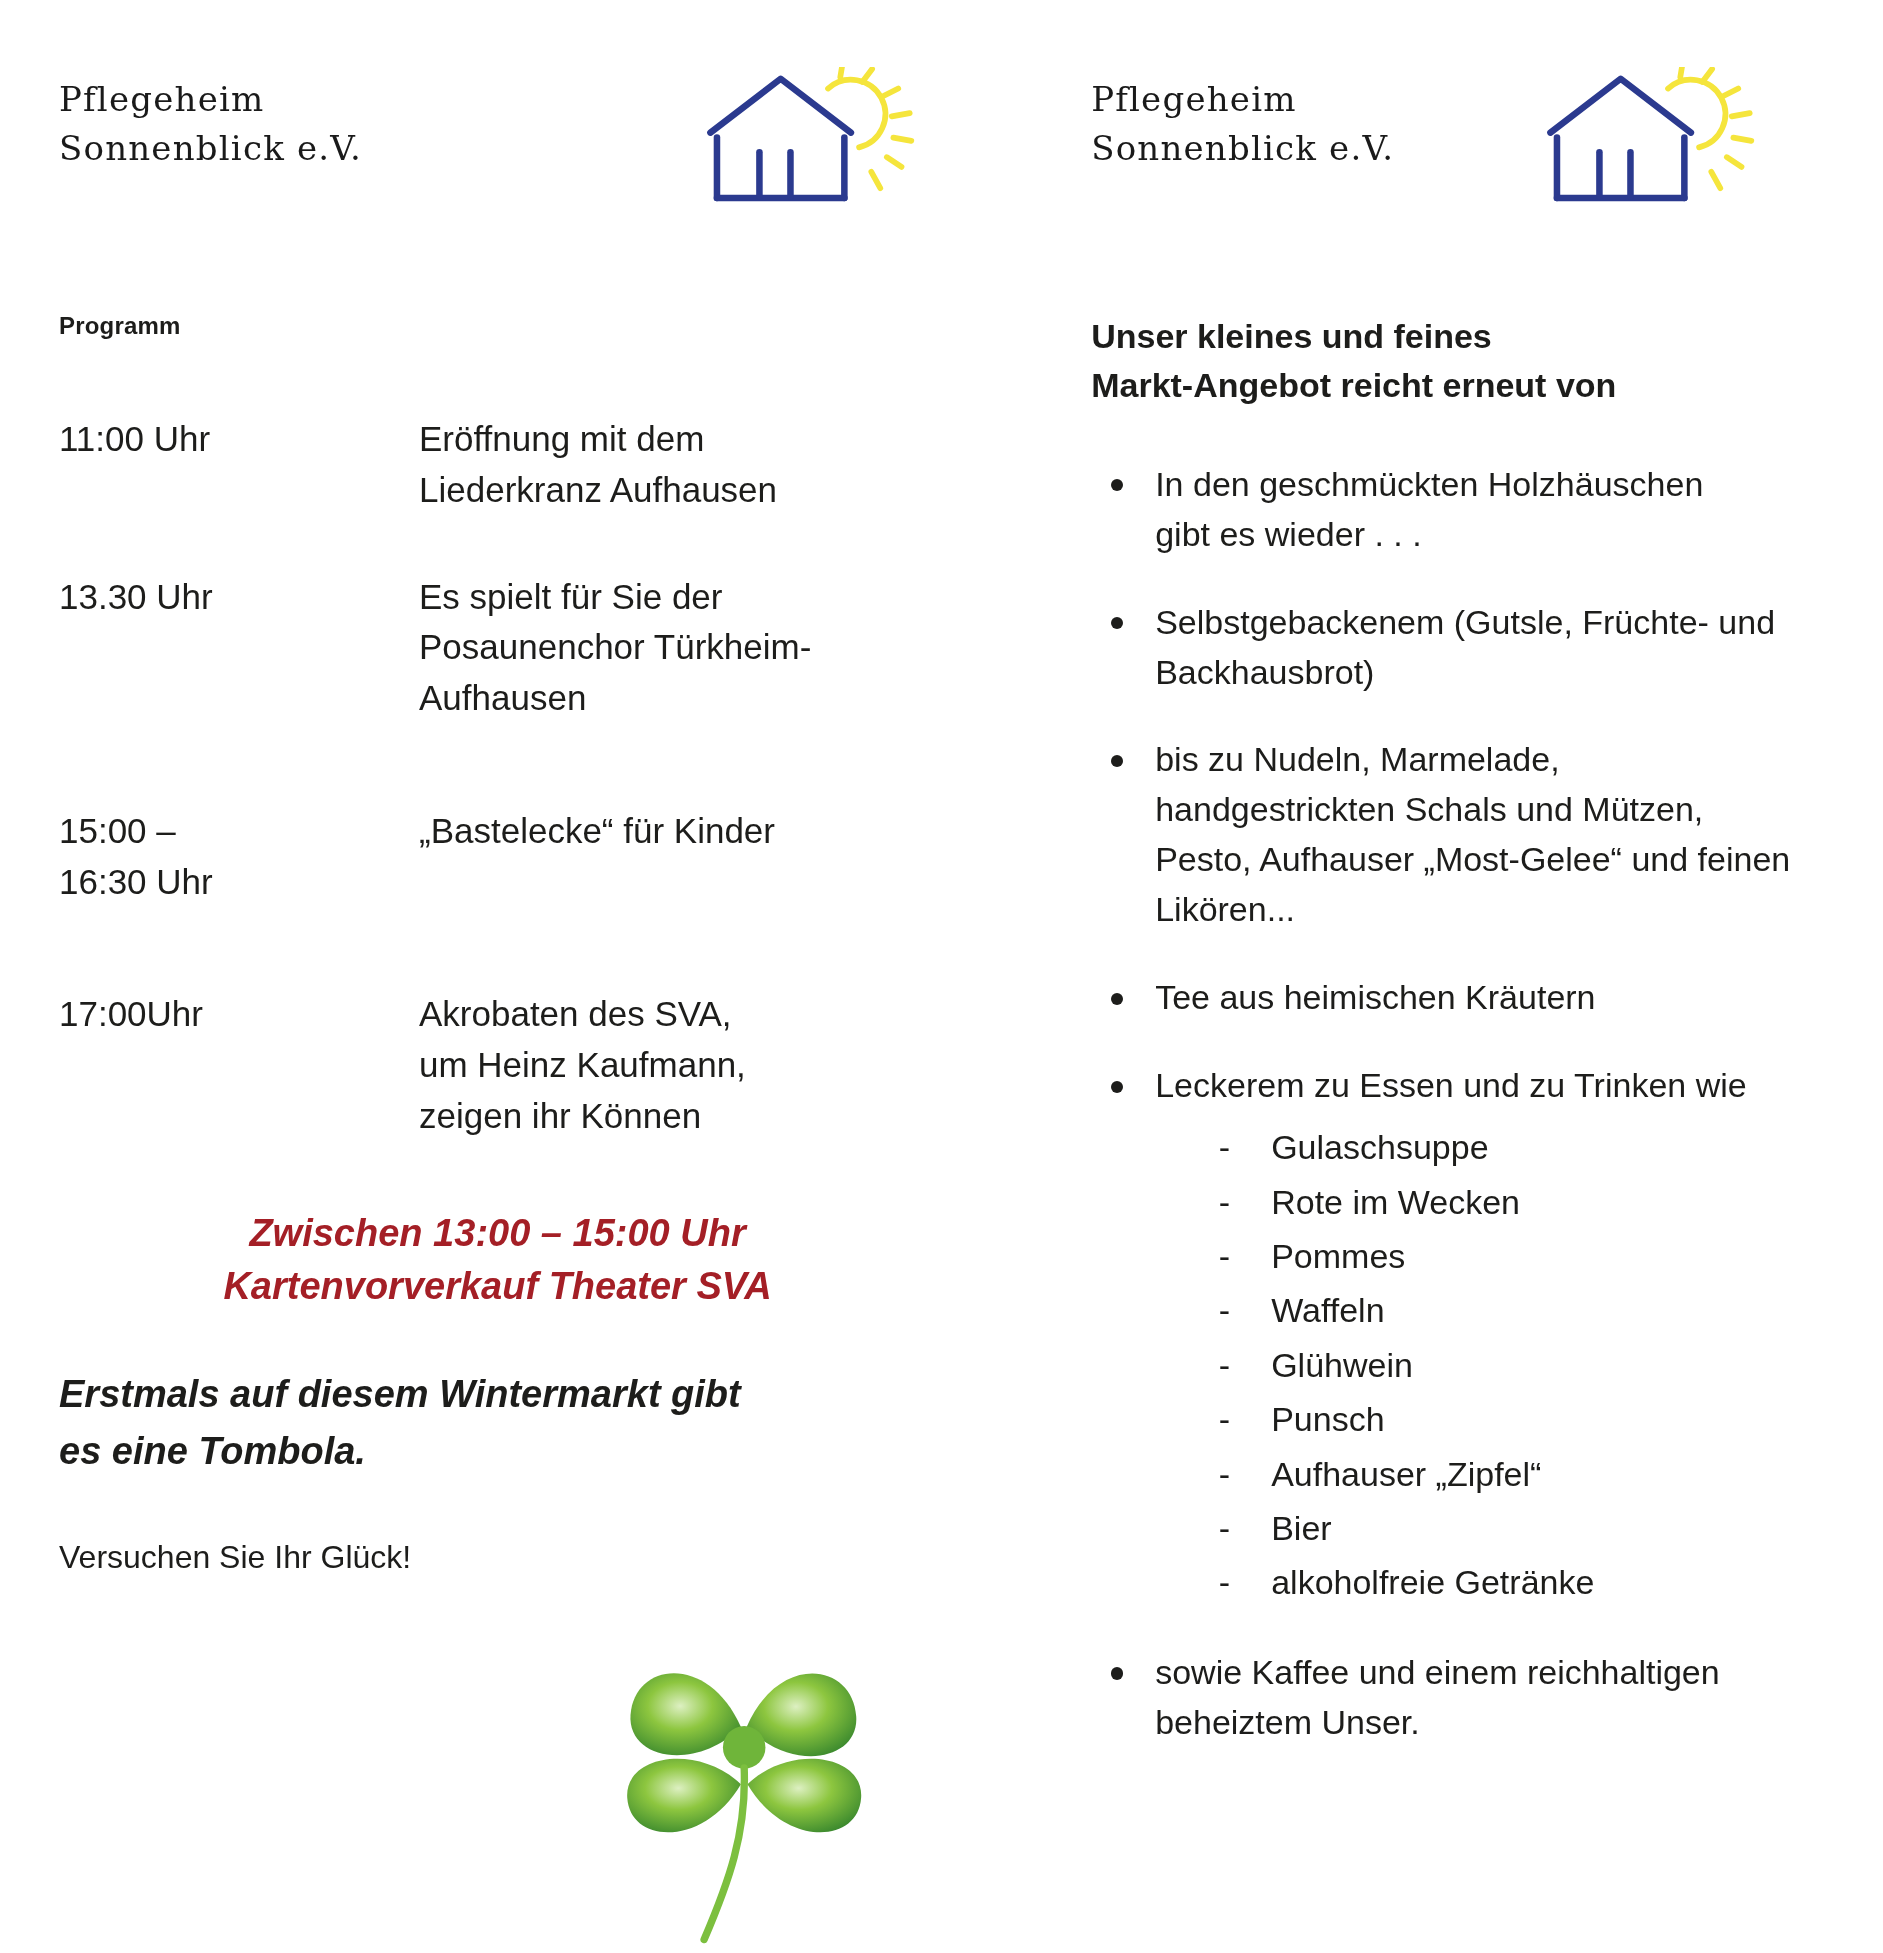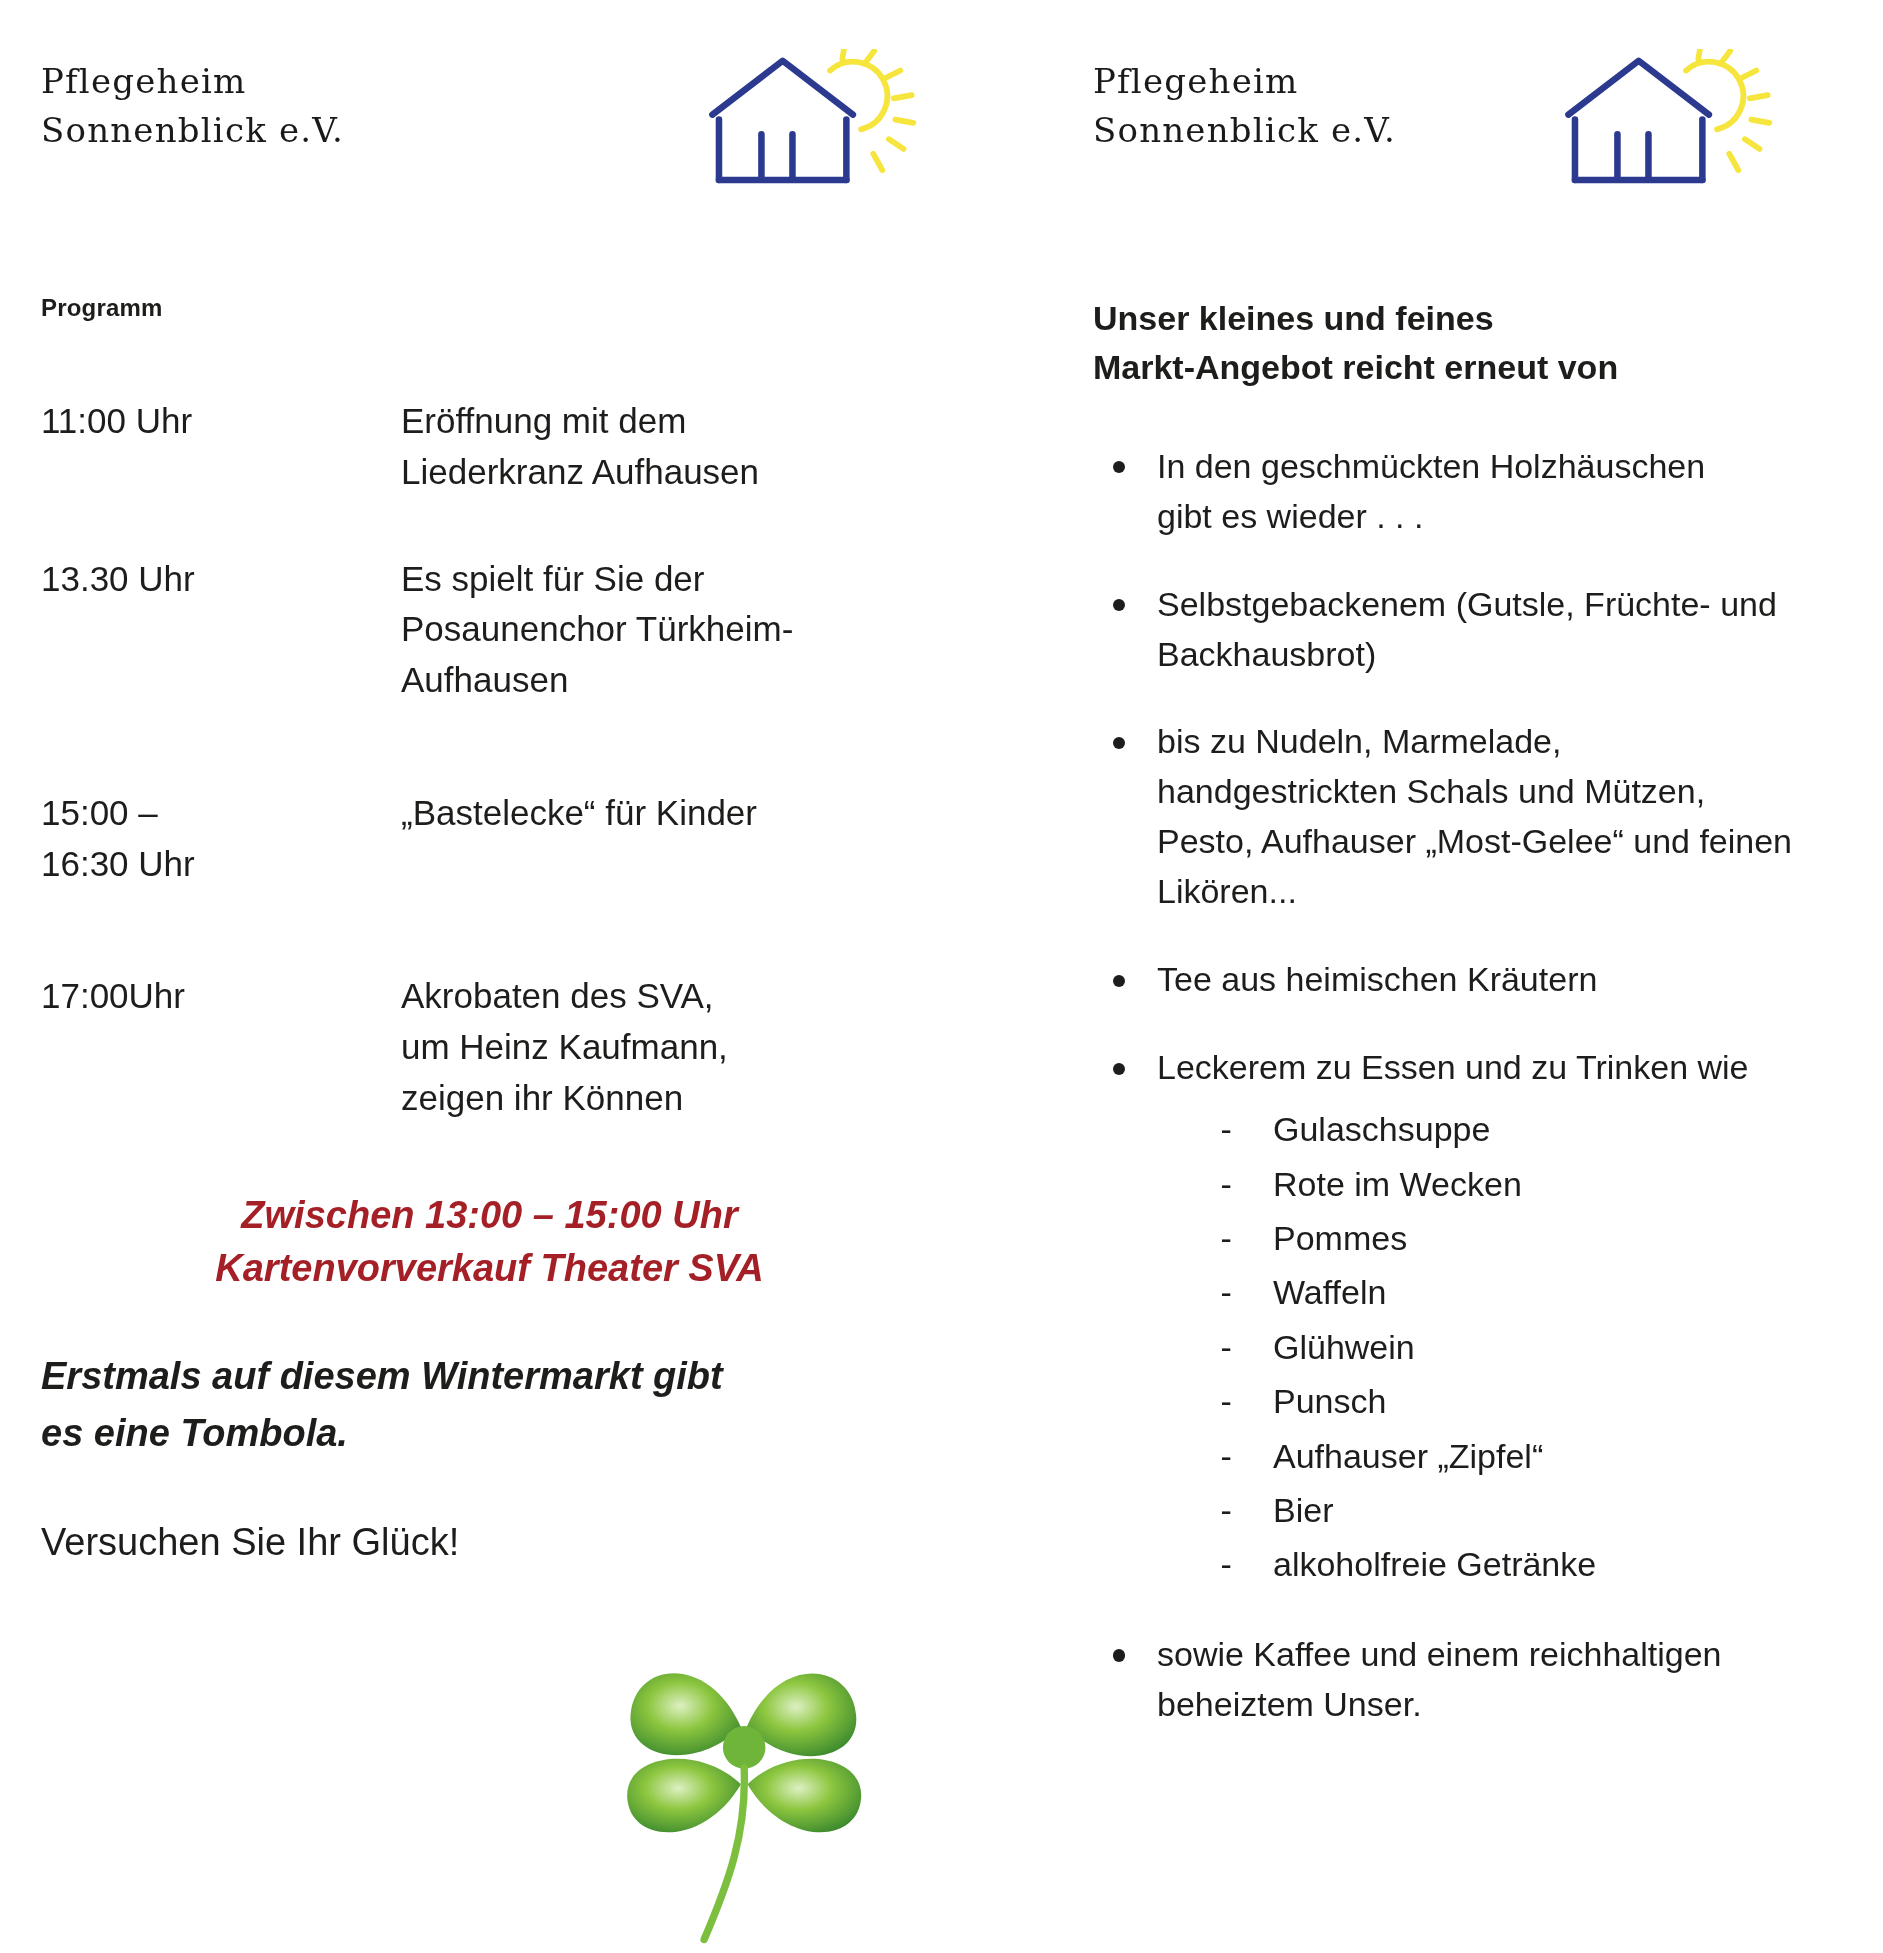--- a/index.html
+++ b/index.html
@@ -14,21 +14,21 @@
     color: #1d1d1b;
     position: relative;
     overflow: hidden;
   }
   .page {
     position: relative;
     width: 1884px;
     height: 1953px;
     display: flex;
     box-sizing: border-box;
-    padding: 0;
+    padding: 18px;
   }
   .col {
     position: relative;
     box-sizing: border-box;
   }
   .col-left {
     width: 970px;
     padding: 57px 0 0 41px;
   }
   .col-right {
@@ -95,21 +95,21 @@
     margin: 65px 65px 0 33px;
   }
   .tombola {
     font-weight: bold;
     font-style: italic;
     font-size: 38px;
     line-height: 1.5;
     margin: 52px 49px 0 0;
   }
   .luck {
-    font-size: 38px;
+    font-size: 32px;
     margin: 59px 0 0 0;
   }
 
   .clover {
     position: absolute;
     left: 606px;
     top: 1604px;
     width: 278px;
     height: 344px;
   }

